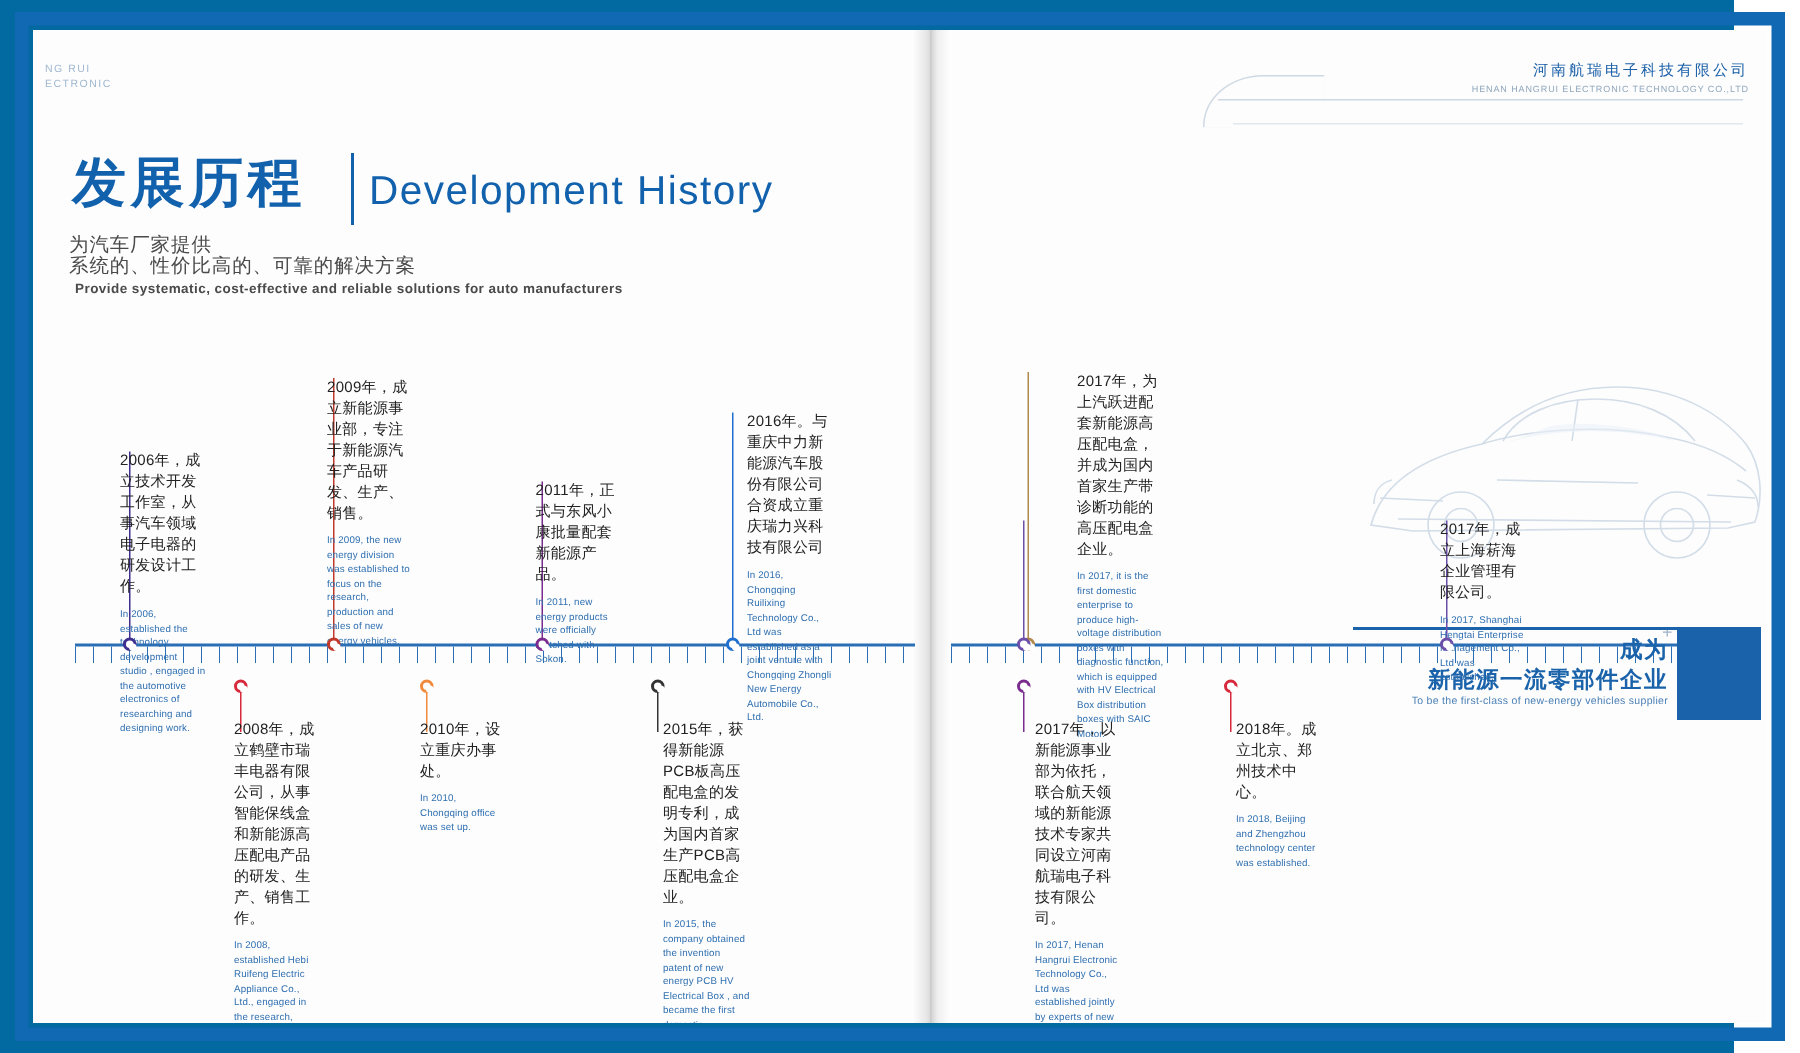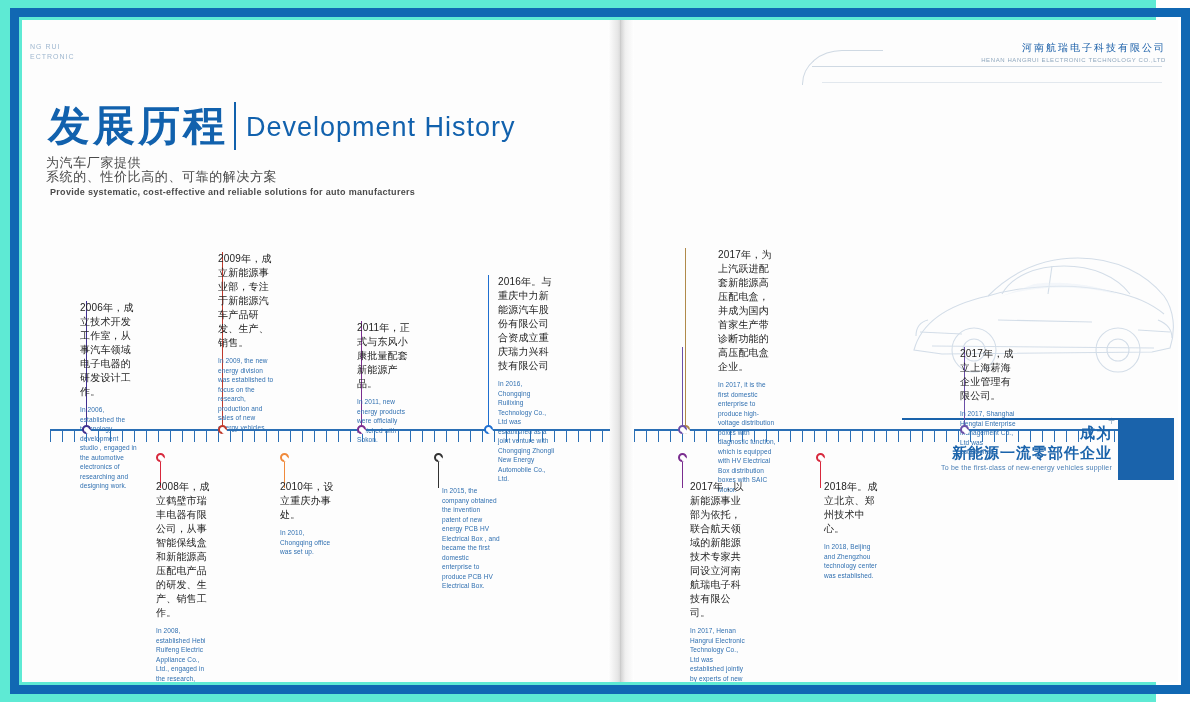--- a/index.html
+++ b/index.html
@@ -10,21 +10,21 @@
   body {
     width: 1200px;
     height: 702px;
     font-family: "Liberation Sans", sans-serif;
     overflow: hidden;
   }
   .page {
     position: relative;
     width: 1156px;
     height: 702px;
-    background: #5eead4;
+    background: #0369a1;
   }
   
   .frame-outer {
     position: absolute;
     left: 10px; top: 8px;
     width: 1180px; height: 686px;
     border: 9px solid #1168b3;
     box-sizing: border-box;
   }
   .frame-inner {
@@ -91,21 +91,21 @@
     width: 80px; height: 34px;
     border-left: 1px solid #cfd9e3;
     border-top-left-radius: 40px 34px;
     border-top: 1px solid #cfd9e3;
     transform: rotate(0deg);
   }
   
   .title-cn {
     position: absolute;
     left: 26px; top: 78px;
-    font-size: 42px;
+    font-size: 36px;
     font-weight: bold;
     color: #1161ad;
     letter-spacing: 3px;
     font-family: Liberation Sans, sans-serif;
   }
   .title-div {
     position: absolute;
     left: 212px; top: 82px;
     width: 2px; height: 48px;
     background: #1161ad;
@@ -335,20 +335,21 @@
         </div>
         <div class="node" style="left: 335px; top: 405px; border: 2px solid rgb(122, 45, 143);"></div>
         <div class="stem" style="left: 339px; top: 301px; height: 108px; background: rgb(122, 45, 143);"></div>
         <div class="ev" style="left: 335px; top: 301px;">
           <div class="cn">2011年，正式与东风小康批量配套新能源产品。</div>
           <div class="en">In 2011, new energy products were officially matched with Sokon.</div>
         </div>
         <div class="node" style="left: 412px; top: 433px; border: 2px solid rgb(51, 51, 51);"></div>
         <div class="stem" style="left: 416px; top: 438px; height: 30px; background: rgb(51, 51, 51);"></div>
         <div class="ev" style="left: 420px; top: 460px;">
+          <div class="cn">2015年，获得新能源PCB板高压配电盒的发明专利，成为国内首家生产PCB高压配电盒企业。</div>
           <div class="en">In 2015, the company obtained the invention patent of new energy PCB HV Electrical Box , and became the first domestic enterprise to produce PCB HV Electrical Box.</div>
         </div>
         <div class="node" style="left: 462px; top: 405px; border: 2px solid rgb(31, 111, 208);"></div>
         <div class="stem" style="left: 466px; top: 255px; height: 154px; background: rgb(31, 111, 208);"></div>
         <div class="ev" style="left: 476px; top: 255px;">
           <div class="cn">2016年。与重庆中力新能源汽车股份有限公司合资成立重庆瑞力兴科技有限公司</div>
           <div class="en">In 2016, Chongqing Ruilixing Technology Co., Ltd was established as a joint venture with Chongqing Zhongli New Energy Automobile Co., Ltd.</div>
         </div>
         <div class="node" style="left: 659px; top: 405px; border: 2px solid rgb(176, 138, 74);"></div>
         <div class="stem" style="left: 663px; top: 228px; height: 181px; background: rgb(176, 138, 74);"></div>

